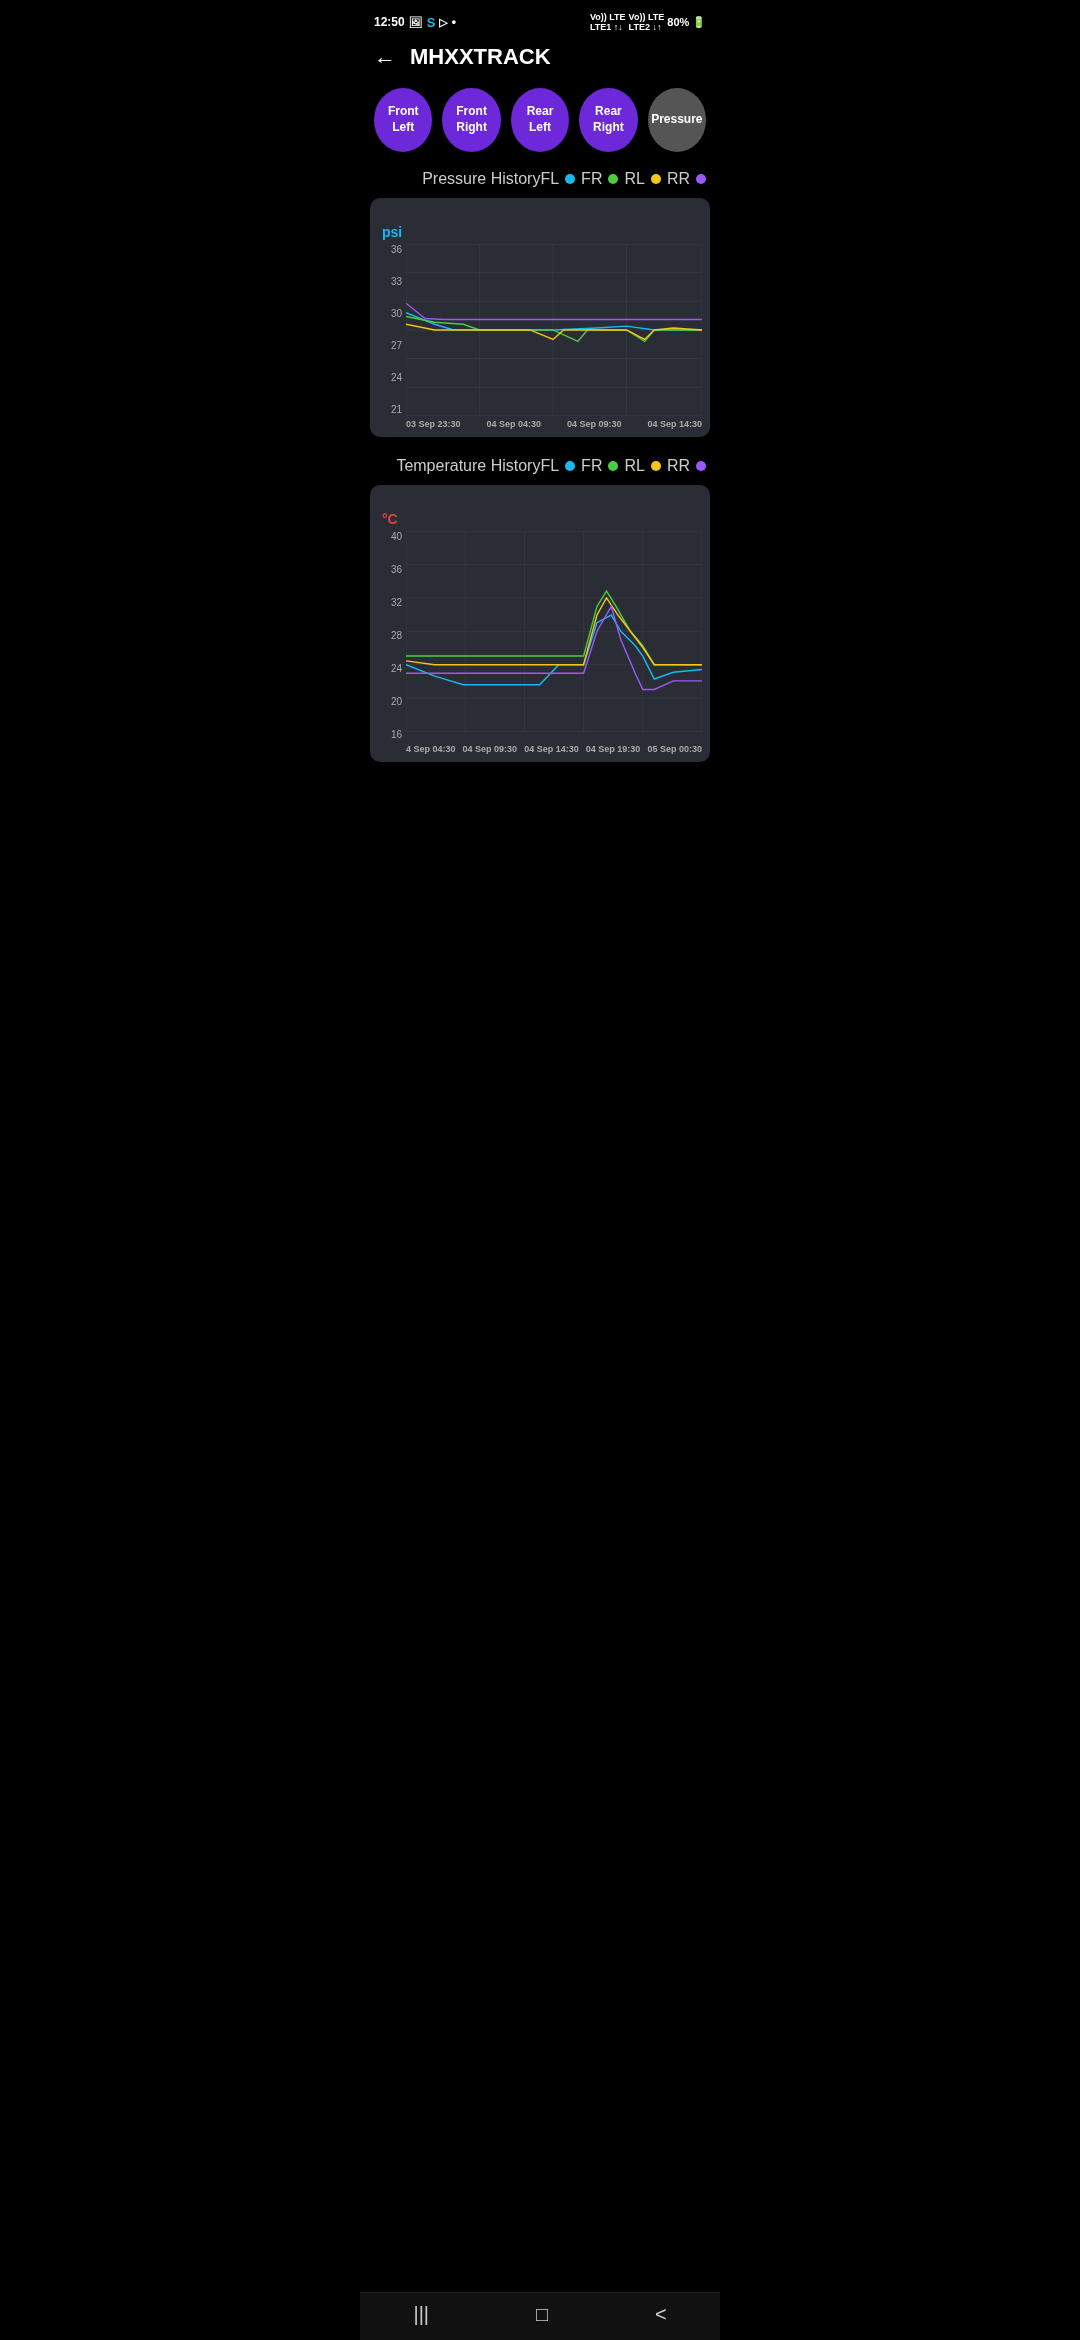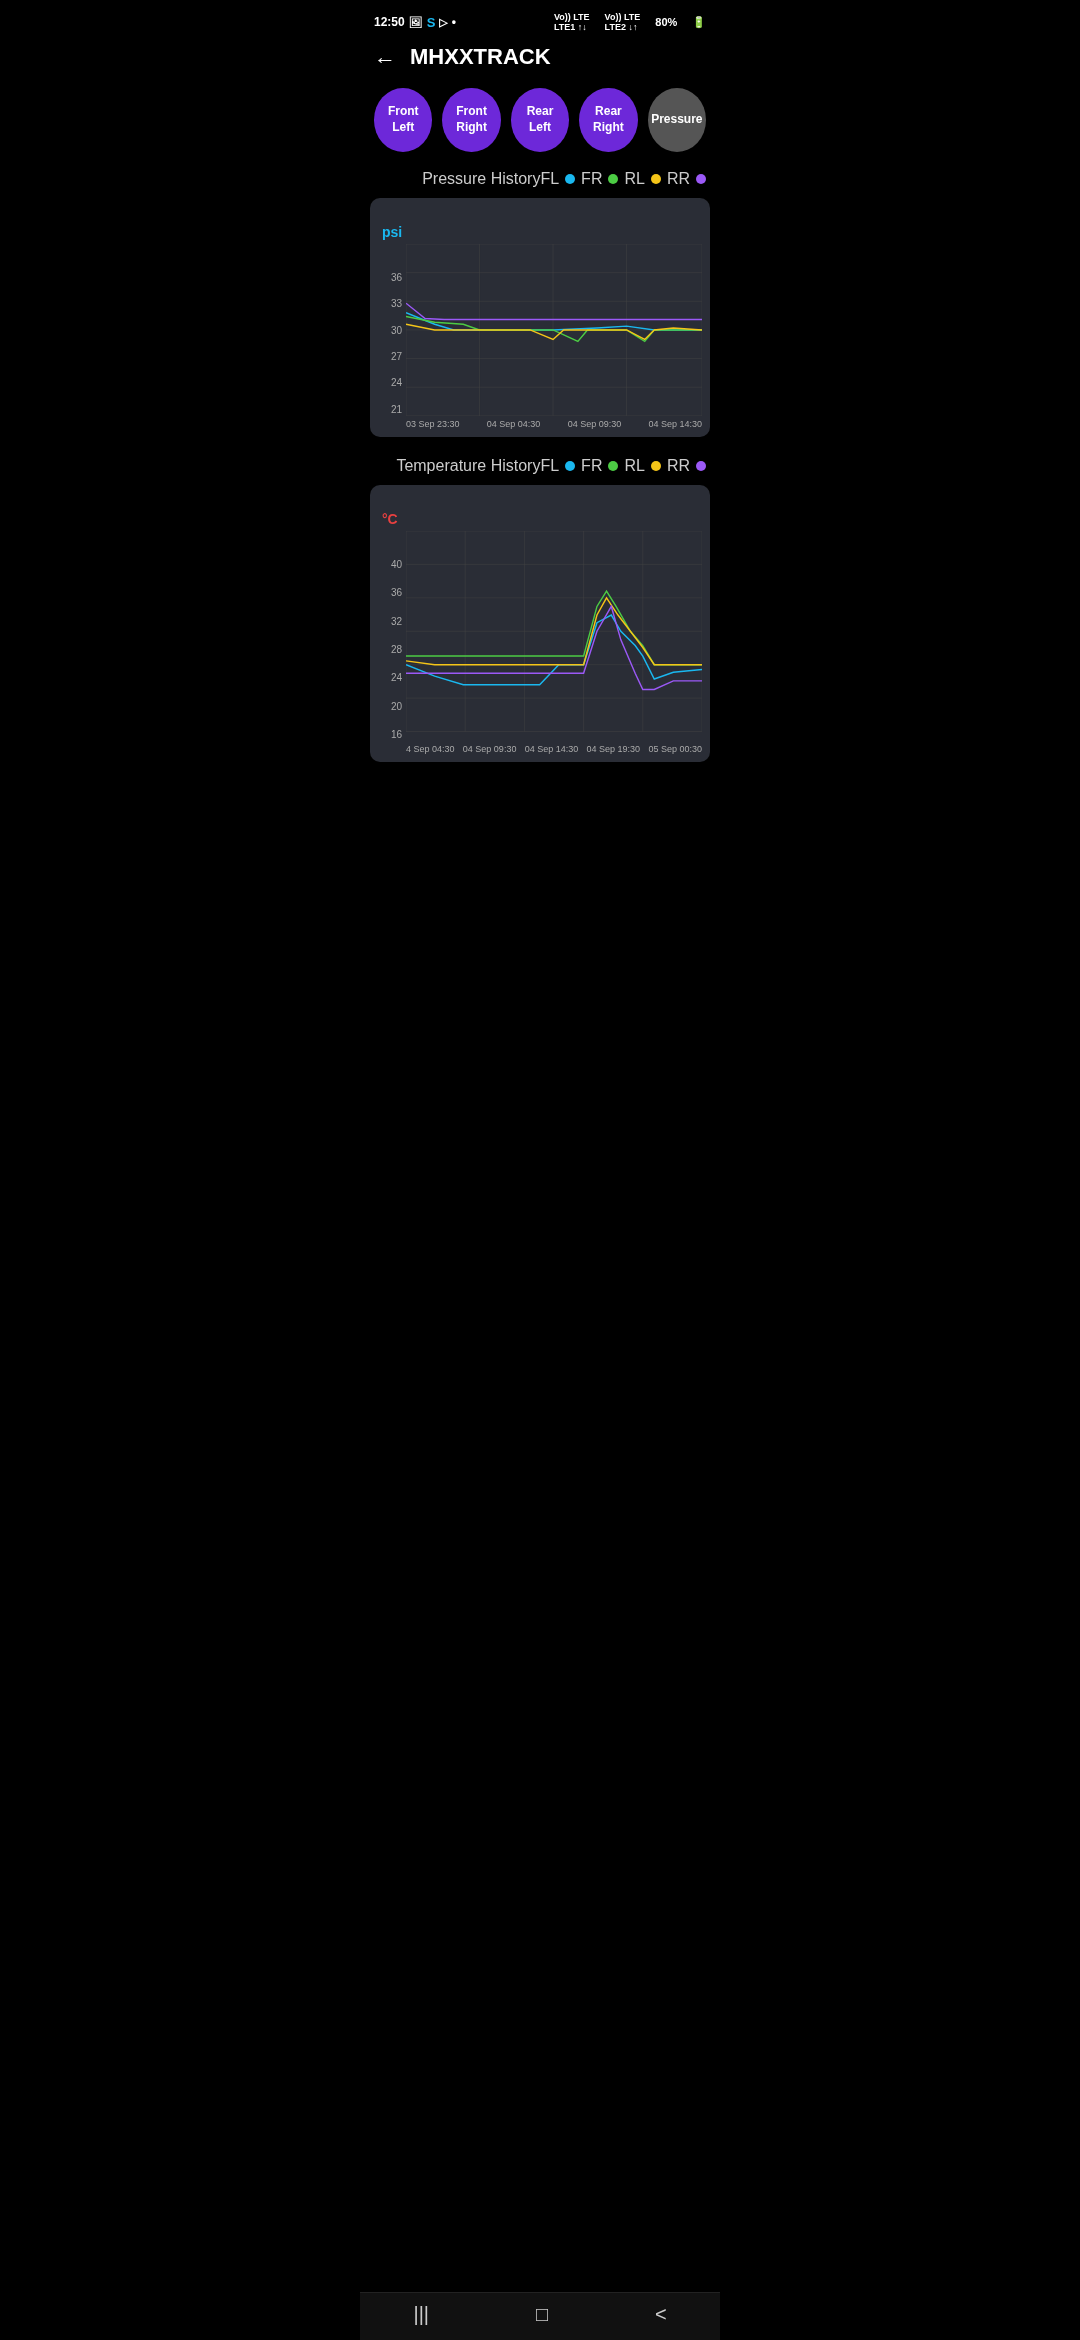--- a/index.html
+++ b/index.html
@@ -16,21 +16,21 @@
 
     .status-bar {
       display: flex;
       justify-content: space-between;
       align-items: center;
       padding: 12px 14px 4px;
       font-size: 12px;
       font-weight: 600;
     }
     .status-left { display: flex; align-items: center; gap: 4px; }
-    .status-right { display: flex; align-items: center; gap: 15px; font-size: 11px; margin-left: 17px; }
+    .status-right { display: flex; align-items: center; gap: 3px; font-size: 11px; margin-left: 17px; }
 
     .header {
       display: flex;
       align-items: center;
       padding: 8px 14px 10px;
       gap: 14px;
     }
     .back-arrow {
       font-size: 22px;
       cursor: pointer;
@@ -113,37 +113,37 @@
     }
     .y-axis {
       display: flex;
       flex-direction: column;
       justify-content: space-between;
       font-size: 10px;
       color: #aaa;
       text-align: right;
       min-width: 24px;
       padding-bottom: 14px;
-      margin-top: 28px;
     }
     .chart-area {
       flex: 1;
       position: relative;
     }
     .chart-svg {
       width: 100%;
       display: block;
     }
     .x-axis {
       display: flex;
       justify-content: space-between;
       font-size: 9px;
       color: #aaa;
       padding-top: 3px;
       padding-left: 0;
+      font-weight: bold;
     }
 
     .bottom-nav {
       position: fixed;
       bottom: 0;
       left: 50%;
       transform: translateX(-50%);
       width: 360px;
       background: #111;
       display: flex;

